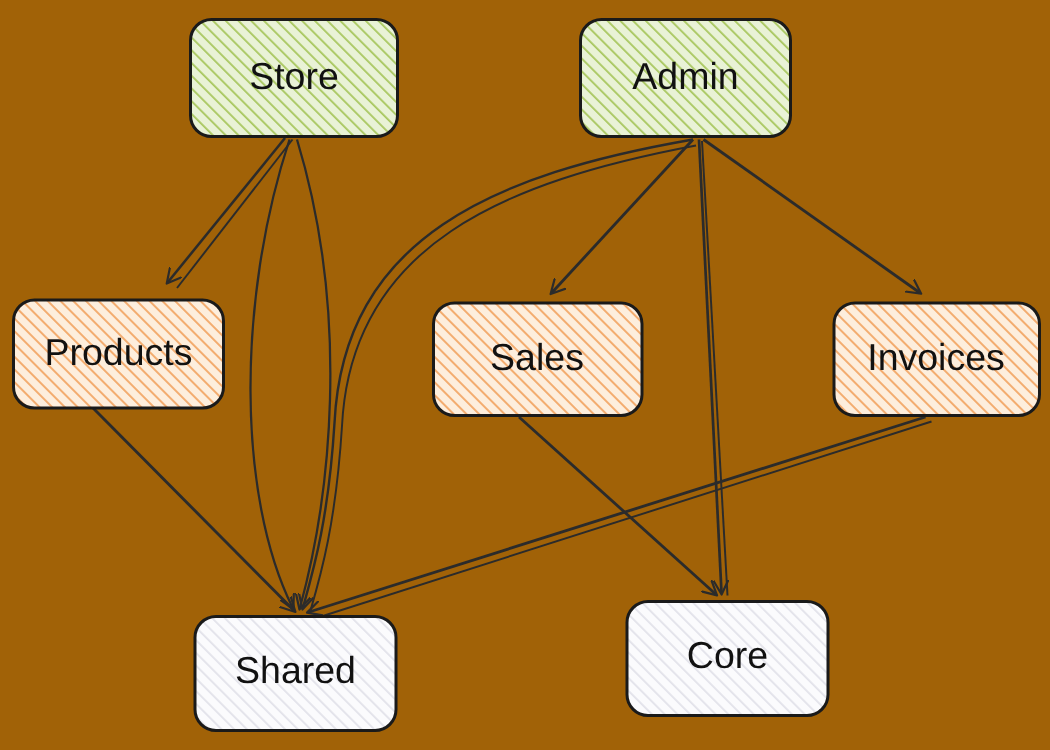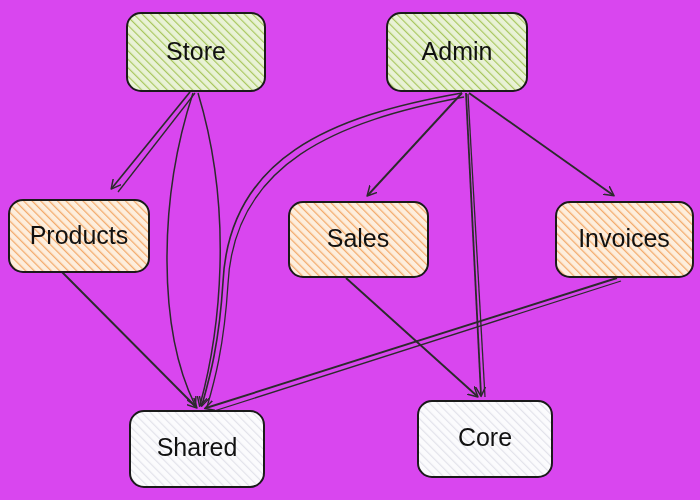--- a/index.html
+++ b/index.html
@@ -10,21 +10,21 @@
   body {
     width: 700px;
     height: 500px;
     font-family: "Liberation Sans", sans-serif;
     overflow: hidden;
   }
   #diagram-root {
     position: relative;
     width: 700px;
     height: 500px;
-    background: #d946ef;
+    background: #a16207;
   }
   #diagram-svg {
     position: absolute;
     top: 0;
     left: 0;
     width: 700px;
     height: 500px;
     display: block;
   }
   .node-label {

